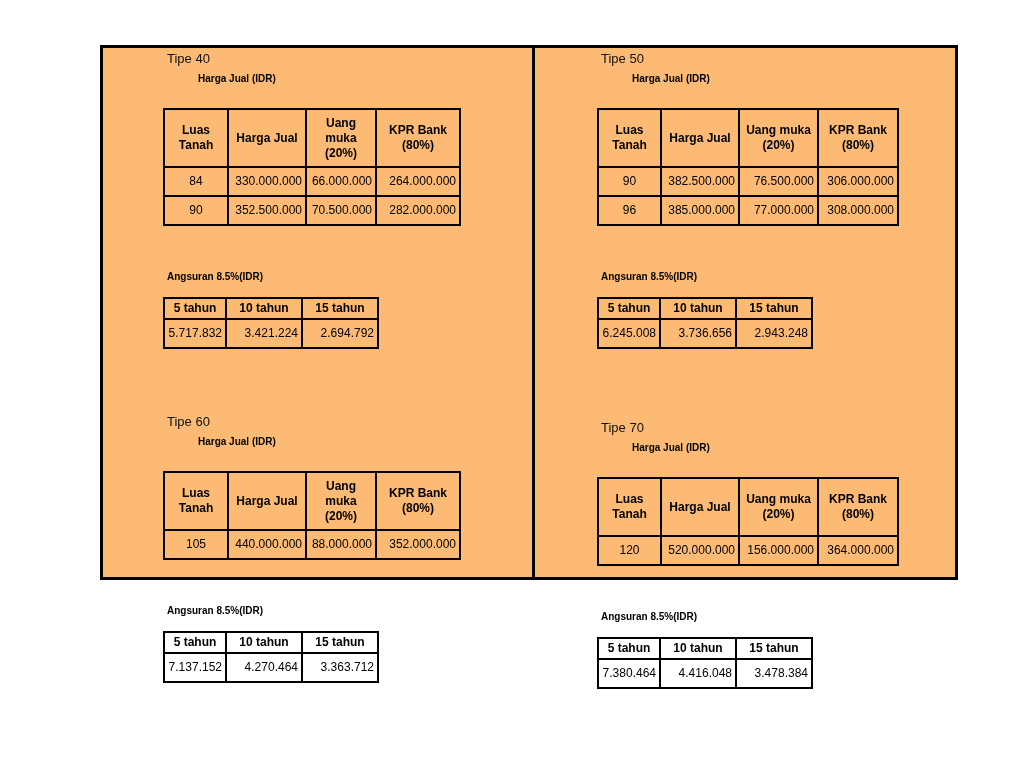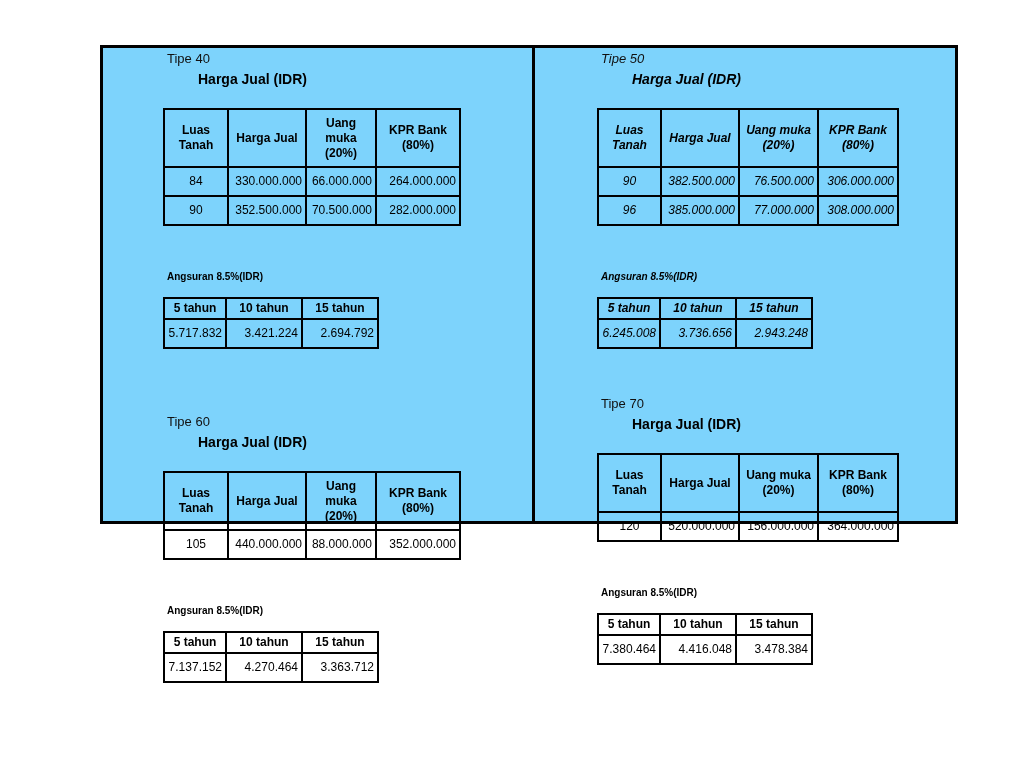--- a/index.html
+++ b/index.html
@@ -8,44 +8,44 @@
     background: #ffffff;
     font-family: "Liberation Sans", sans-serif;
     color: #000;
     overflow: hidden;
   }
   .page { position: relative; width: 1024px; height: 768px; background: #fff; }
 
   .outer-box {
     position: absolute;
     left: 100px; top: 45px;
-    width: 858px; height: 479px;
+    width: 858px; height: 535px;
     border: 3px solid #000;
-    background: #7dd3fc;
+    background: #fdba74;
   }
   .v-divider {
     position: absolute;
     left: 429px; top: 0; bottom: 0;
     width: 3px;
     background: #000;
   }
 
   .quad { position: absolute; width: 360px; }
   .q1 { left: 60px;  top: 3px; }
-  .q2 { left: 494px; top: 3px; font-style: italic; }
+  .q2 { left: 494px; top: 3px; }
   .q3 { left: 60px;  top: 366px; }
-  .q4 { left: 494px; top: 348px; }
+  .q4 { left: 494px; top: 372px; }
 
   .tipe-title {
     font-size: 13px; line-height: 15px;
     margin-left: 4px;
     color: #111;
   }
   .harga-heading {
-    font-size: 14px; line-height: 16px;
+    font-size: 10px; line-height: 16px;
     font-weight: bold;
     margin: 5px 0 0 4px;
     padding-left: 31px;
   }
   .angsuran-heading {
     font-size: 10px; line-height: 16px;
     font-weight: bold;
     margin: 43px 0 0 4px;
   }
 

